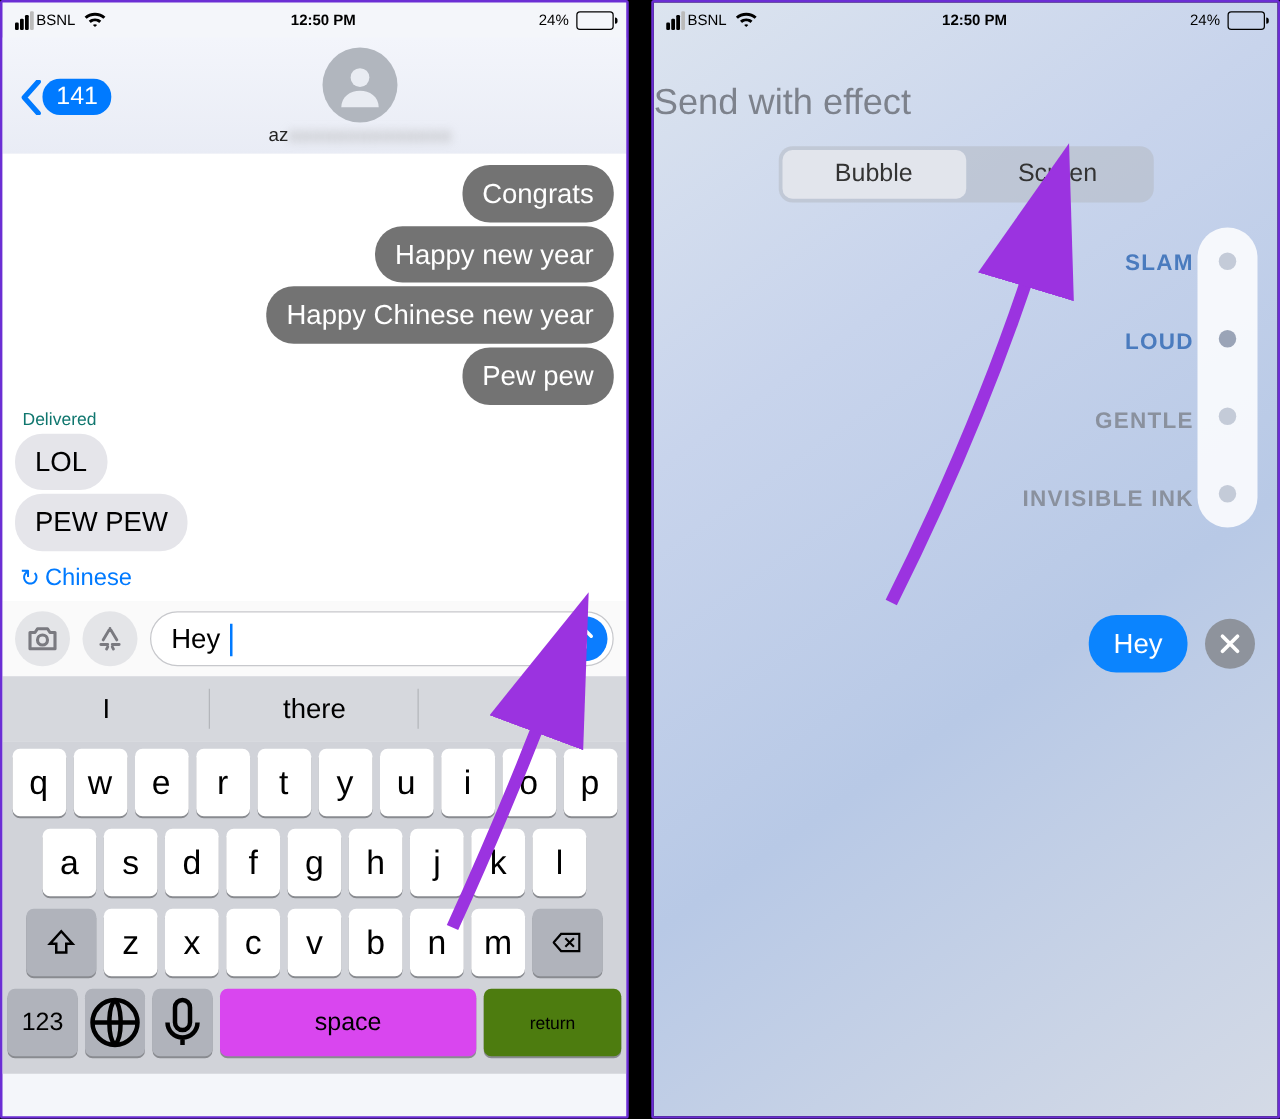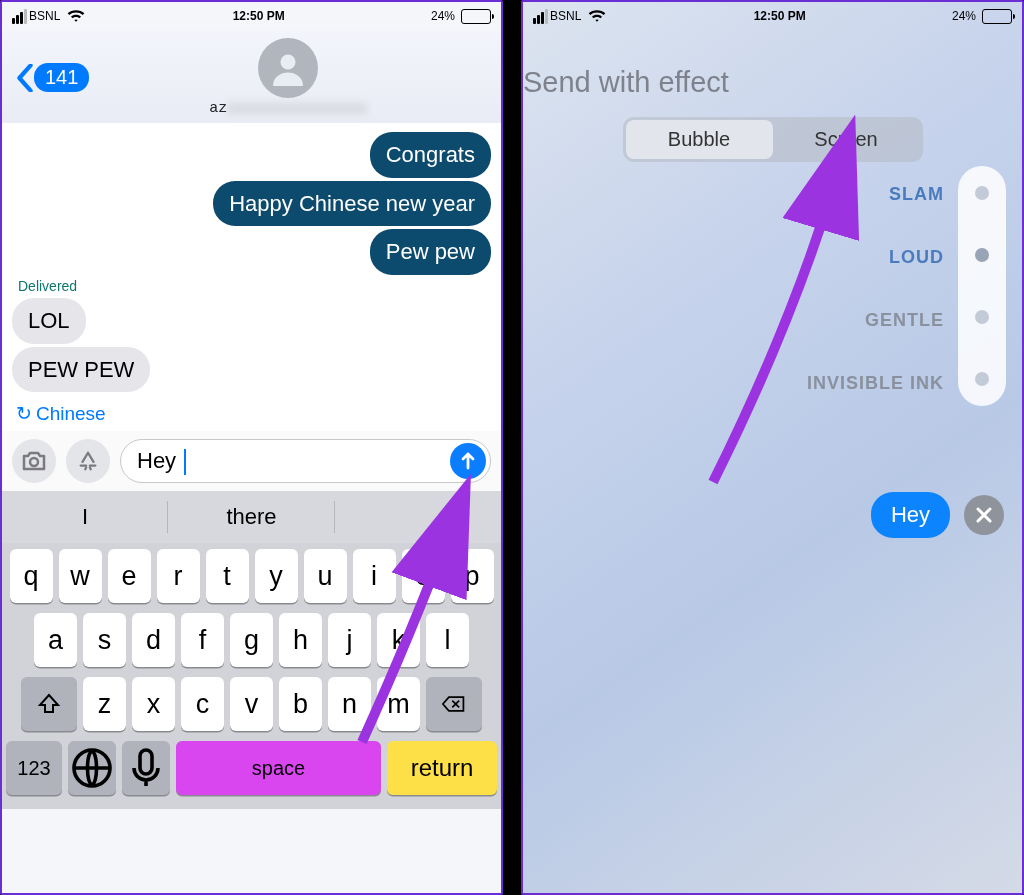--- a/index.html
+++ b/index.html
@@ -52,28 +52,28 @@
     display: flex;
     align-items: center;
     gap: 8px;
   }
   .back { display:flex; align-items:center; color:#007aff; font-weight:500;}
   .back svg { width:18px; height:28px; fill:#007aff;}
   .badge { background:#007aff; color:#fff; border-radius:14px; padding:3px 11px; font-size:20px; font-weight:400;}
   .avatar-wrap { flex:1; display:flex; flex-direction:column; align-items:center;}
   .avatar { width:60px; height:60px; border-radius:50%; background:#b1b6be; display:flex; align-items:center; justify-content:center;}
   .avatar svg { width:36px; height:36px; fill:#e9ecf2;}
-  .contact-name { font-size:15px; color:#222; margin-top:2px;font-family:Liberation Mono, monospace;}
+  .contact-name { font-size:15px; color:#222; margin-top:2px;}
   .contact-name .blur { filter: blur(4px); color:#aaa; letter-spacing:1px;}
   
   .messages { background:#fff; padding:6px 10px 2px; }
   .bubble-row { display:flex; margin:3px 0;}
   .bubble-row.out { justify-content:flex-end;}
   .bubble { padding:8px 16px; border-radius:22px; font-size:22px; line-height:1.35; max-width:82%;}
-  .bubble.out { background:#0c4a6e; color:#fff;text-align:center;}
+  .bubble.out { background:#737373; color:#fff;text-align:center;}
   .bubble.in { background:#e5e5ea; color:#000;}
   .delivered { color:#0f766e; font-size:14px; margin:2px 6px 4px; font-weight:500;}
   .replay { color:#007aff; font-size:19px; margin:10px 4px 4px; display:flex; align-items:center; gap:4px;}
   
   .compose { background:#fafafa; padding:8px 10px; display:flex; align-items:center; gap:10px;}
   .compose .icon-btn { width:44px; height:44px; border-radius:22px; background:#e4e5e8; display:flex; align-items:center; justify-content:center;}
   .compose .icon-btn svg { width:26px; height:22px; fill:#7a7a80;}
   .input-pill { flex:1; height:44px; border:1.5px solid #c7c8cc; border-radius:22px; background:#fff; display:flex; align-items:center; padding:0 4px 0 16px; font-size:22px;}
   .input-pill .val { flex:1;}
   .cursor { display:inline-block; width:2px; height:26px; background:#007aff; vertical-align:middle; margin-left:2px;}
@@ -87,27 +87,27 @@
   .krow { display:flex; justify-content:center; gap:6px; margin-bottom:10px;}
   .key { background:#fff; border-radius:6px; box-shadow:0 1.5px 0 #898b90; width:43px; height:54px; display:flex; align-items:center; justify-content:center; font-size:27px; color:#000;}
   .krow.r2 .spacer { width:22px;}
   .key.special { background:#b0b3bb; width:56px;}
   .key.special svg { width:24px; height:24px; fill:#000;}
   .krow.r4 .key { height:54px;}
   .krow.r4 .k123 { width:56px; font-size:20px; background:#b0b3bb;}
   .krow.r4 .kglobe { width:48px; background:#b0b3bb;}
   .krow.r4 .kmic { width:48px; background:#b0b3bb;}
   .krow.r4 .kspace { flex:1; background:#d946ef; font-size:20px;}
-  .krow.r4 .kreturn { width:110px; background:#fde047; font-size:24px;}
+  .krow.r4 .kreturn { width:110px; background:#4d7c0f; font-size:14px;}
   
   .effect-title { font-size:29px; color:#7d828c; font-weight:400; margin:36px 0 18px;}
   .seg { width:300px; margin:0 auto; background:rgba(180,185,195,0.55); border-radius:11px; display:flex; padding:3px;}
   .seg div { flex:1; text-align:center; padding:8px 0; font-size:20px; color:#333; border-radius:8px;}
   .seg div.active { background:rgba(230,232,238,0.9);}
-  .effects { position:absolute; right:16px; top:164px; display:flex; align-items:flex-start; gap:14px;}
+  .effects { position:absolute; right:16px; top:180px; display:flex; align-items:flex-start; gap:3px;}
   .effect-labels { display:flex; flex-direction:column; gap:42px; text-align:right; padding-top:18px;}
   .effect-labels div { font-size:18px; font-weight:600; color:#4a7bbe; letter-spacing:1px;}
   .effect-labels div.dim { color:#8a919e;}
   .dots-track { width:48px; background:rgba(255,255,255,0.85); border-radius:24px; padding:20px 0; display:flex; flex-direction:column; align-items:center; gap:48px;}
   .dot { width:14px; height:14px; border-radius:50%; background:#9aa4b7;}
   .dot.light { background:#c4cbd8;}
   .hey-row { position:absolute; right:18px; top:490px; display:flex; align-items:center; gap:14px;}
   .hey-bubble { background:#0b84fe; color:#fff; padding:10px 20px; border-radius:22px; font-size:22px;}
   .close-btn { width:40px; height:40px; border-radius:50%; background:#8e939c; display:flex; align-items:center; justify-content:center; color:#fff; font-size:22px;}
   .arrow { position:absolute; pointer-events:none;}
@@ -161,20 +161,23 @@
           <path d="M29 9l9-5v18l-9-5z"></path>
         </svg>
     </div>
   </div>
 
   <div class="messages">
     <div class="bubble-row out">
         <div class="bubble out">Congrats</div>
       </div>
     <div class="bubble-row out">
+        <div class="bubble out">Happy new year</div>
+      </div>
+    <div class="bubble-row out">
         <div class="bubble out">Happy Chinese new year</div>
       </div>
     <div class="bubble-row out">
         <div class="bubble out">Pew pew</div>
       </div>
     <div class="delivered">Delivered</div>
     <div class="bubble-row">
         <div class="bubble in">LOL</div>
       </div>
     <div class="bubble-row">

